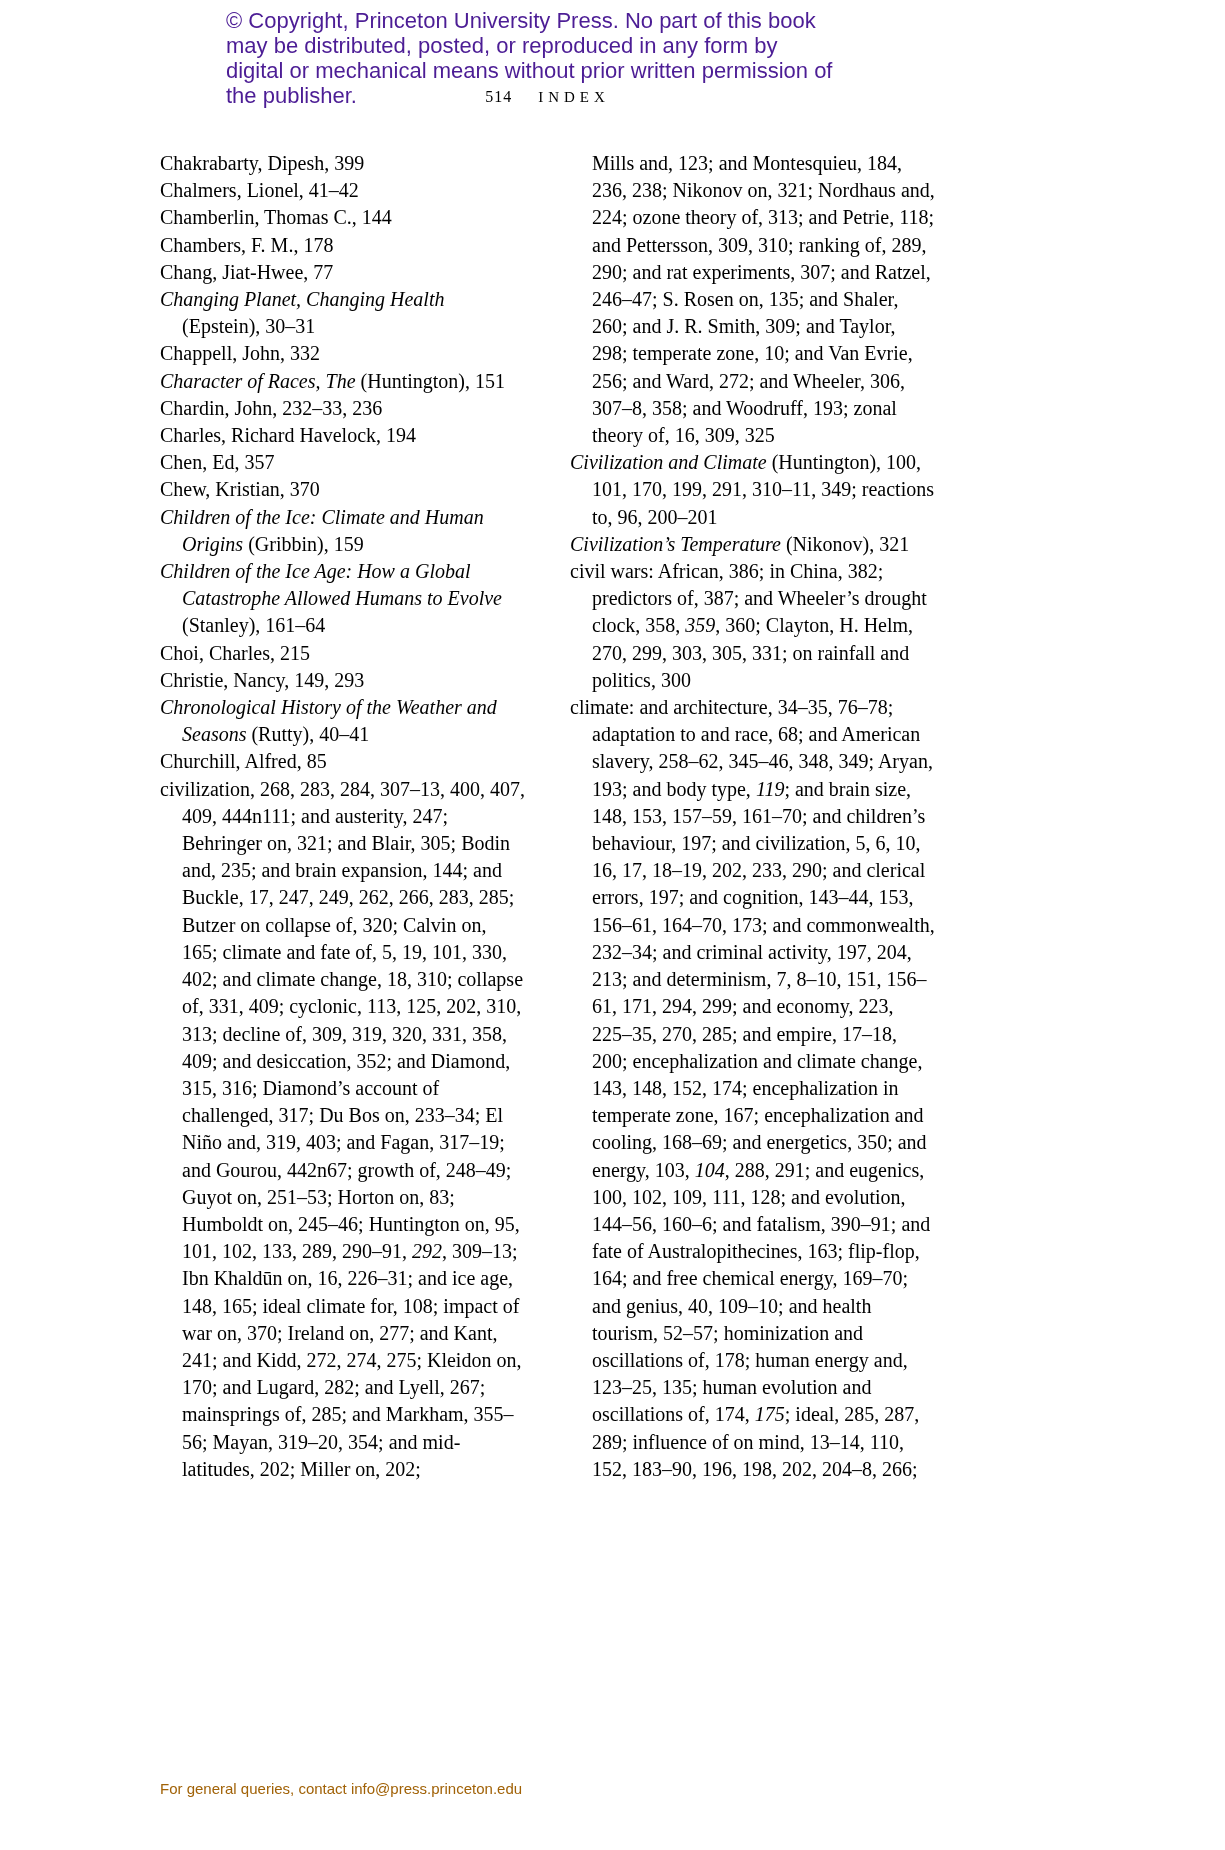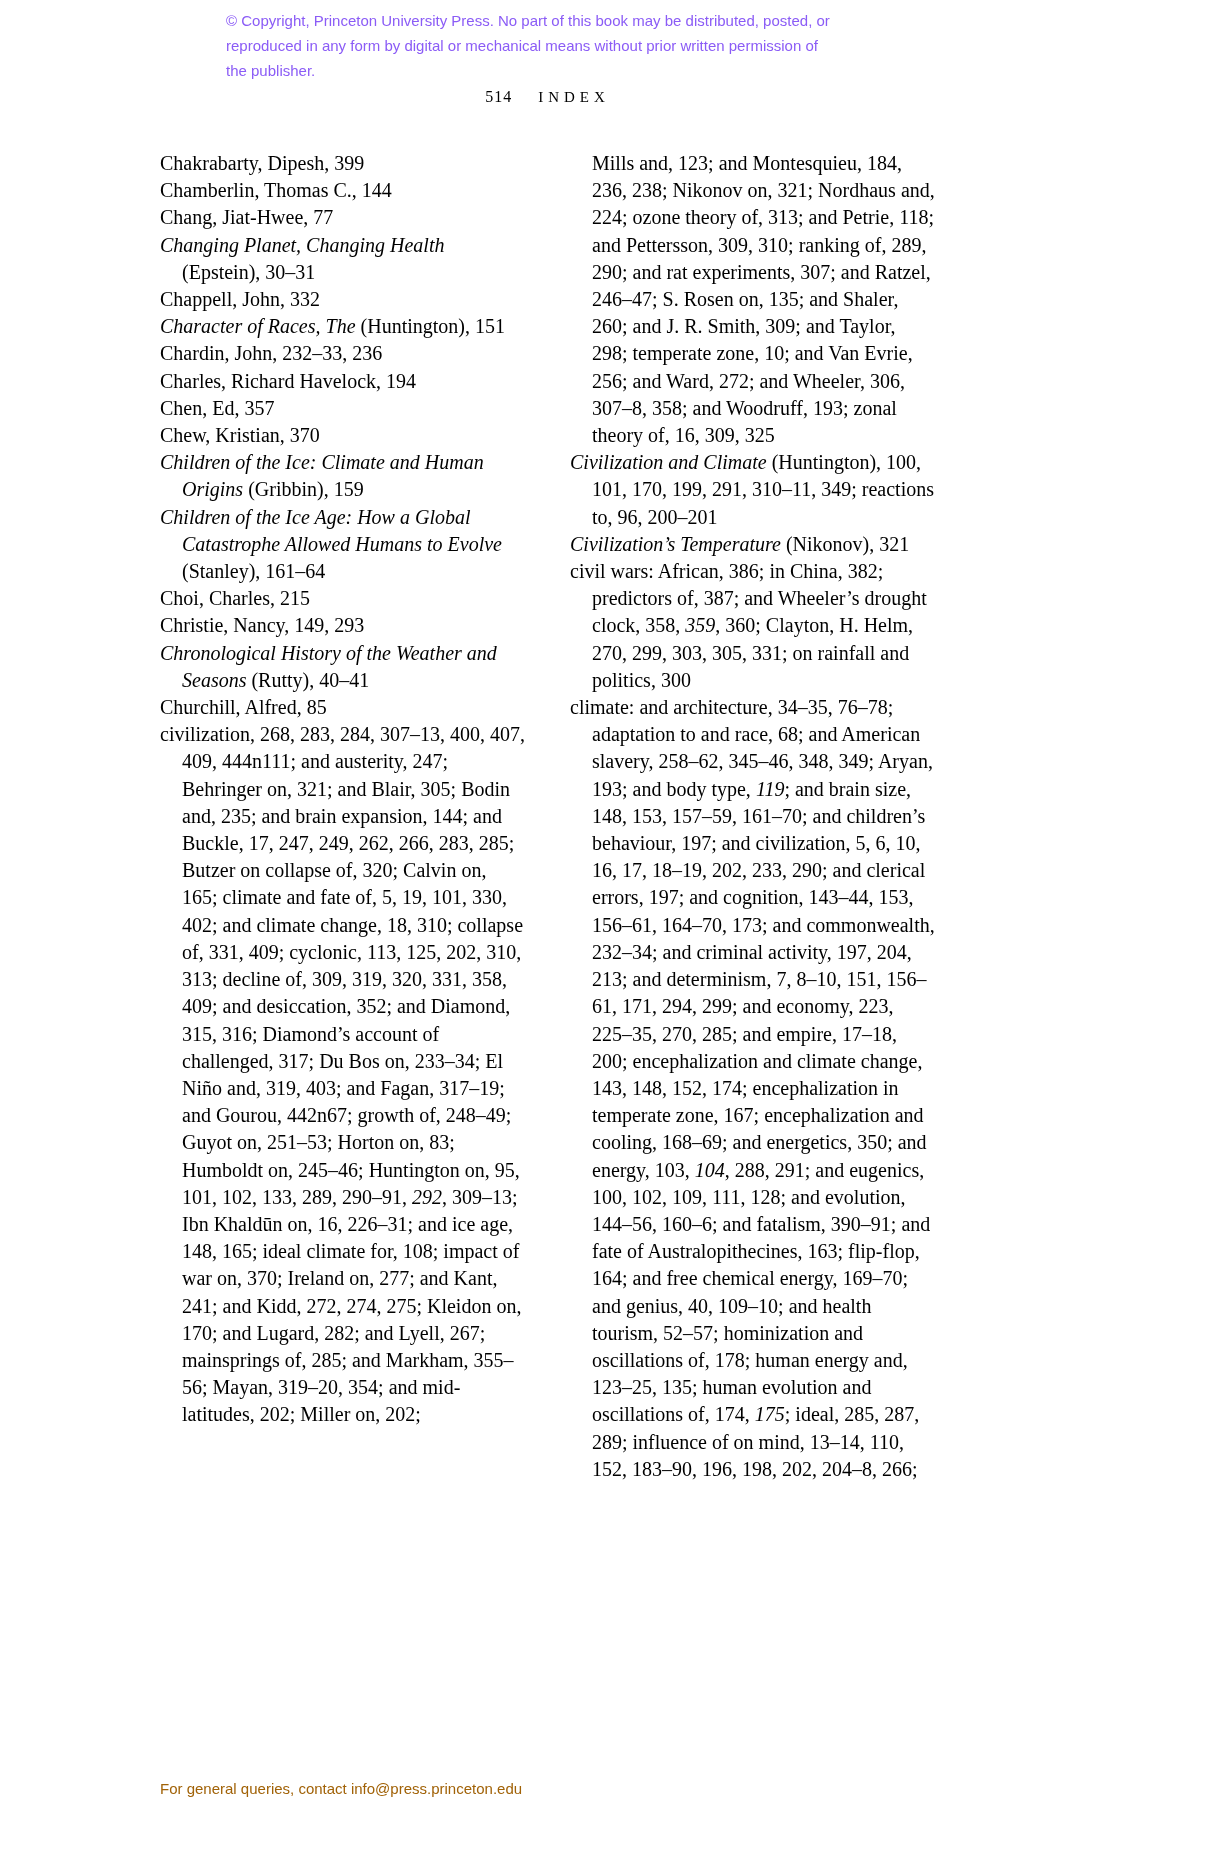--- a/index.html
+++ b/index.html
@@ -13,23 +13,23 @@
     color: #000000;
     font-family: "Liberation Serif", serif;
     overflow: hidden;
   }
   .copyright {
     position: absolute;
     left: 226px;
     top: 8px;
     width: 615px;
     font-family: "Liberation Sans", sans-serif;
-    font-size: 15px;
+    font-size: 22px;
     line-height: 25px;
-    color: #8b5cf6;
+    color: #4c1d95;
   }
   .running-head {
     position: absolute;
     top: 88px;
     left: 160px;
     width: 775px;
     text-align: center;
     font-size: 16px;
     color: #000;
   }
@@ -81,21 +81,23 @@
 
   <div class="copyright">© Copyright, Princeton University Press. No part of this book may be distributed, posted, or reproduced in any form by digital or mechanical means without prior written permission of the publisher.</div>
 
   <div class="running-head">
     <span class="pagenum">514</span><span class="section">INDEX</span>
   </div>
 
   <div class="columns">
     <div class="col" id="col-left">
         <div class="entry"><span>Chakrabarty, Dipesh, 399</span></div>
+        <div class="entry"><span>Chalmers, Lionel, 41–42</span></div>
         <div class="entry"><span>Chamberlin, Thomas C., 144</span></div>
+        <div class="entry"><span>Chambers, F. M., 178</span></div>
         <div class="entry"><span>Chang, Jiat-Hwee, 77</span></div>
         <div class="entry"><i>Changing Planet, Changing Health</i><span> (Epstein), 30–31</span></div>
         <div class="entry"><span>Chappell, John, 332</span></div>
         <div class="entry"><i>Character of Races, The</i><span> (Huntington), 151</span></div>
         <div class="entry"><span>Chardin, John, 232–33, 236</span></div>
         <div class="entry"><span>Charles, Richard Havelock, 194</span></div>
         <div class="entry"><span>Chen, Ed, 357</span></div>
         <div class="entry"><span>Chew, Kristian, 370</span></div>
         <div class="entry"><i>Children of the Ice: Climate and Human Origins</i><span> (Gribbin), 159</span></div>
         <div class="entry"><i>Children of the Ice Age: How a Global Catastrophe Allowed Humans to Evolve</i><span> (Stanley), 161–64</span></div>

